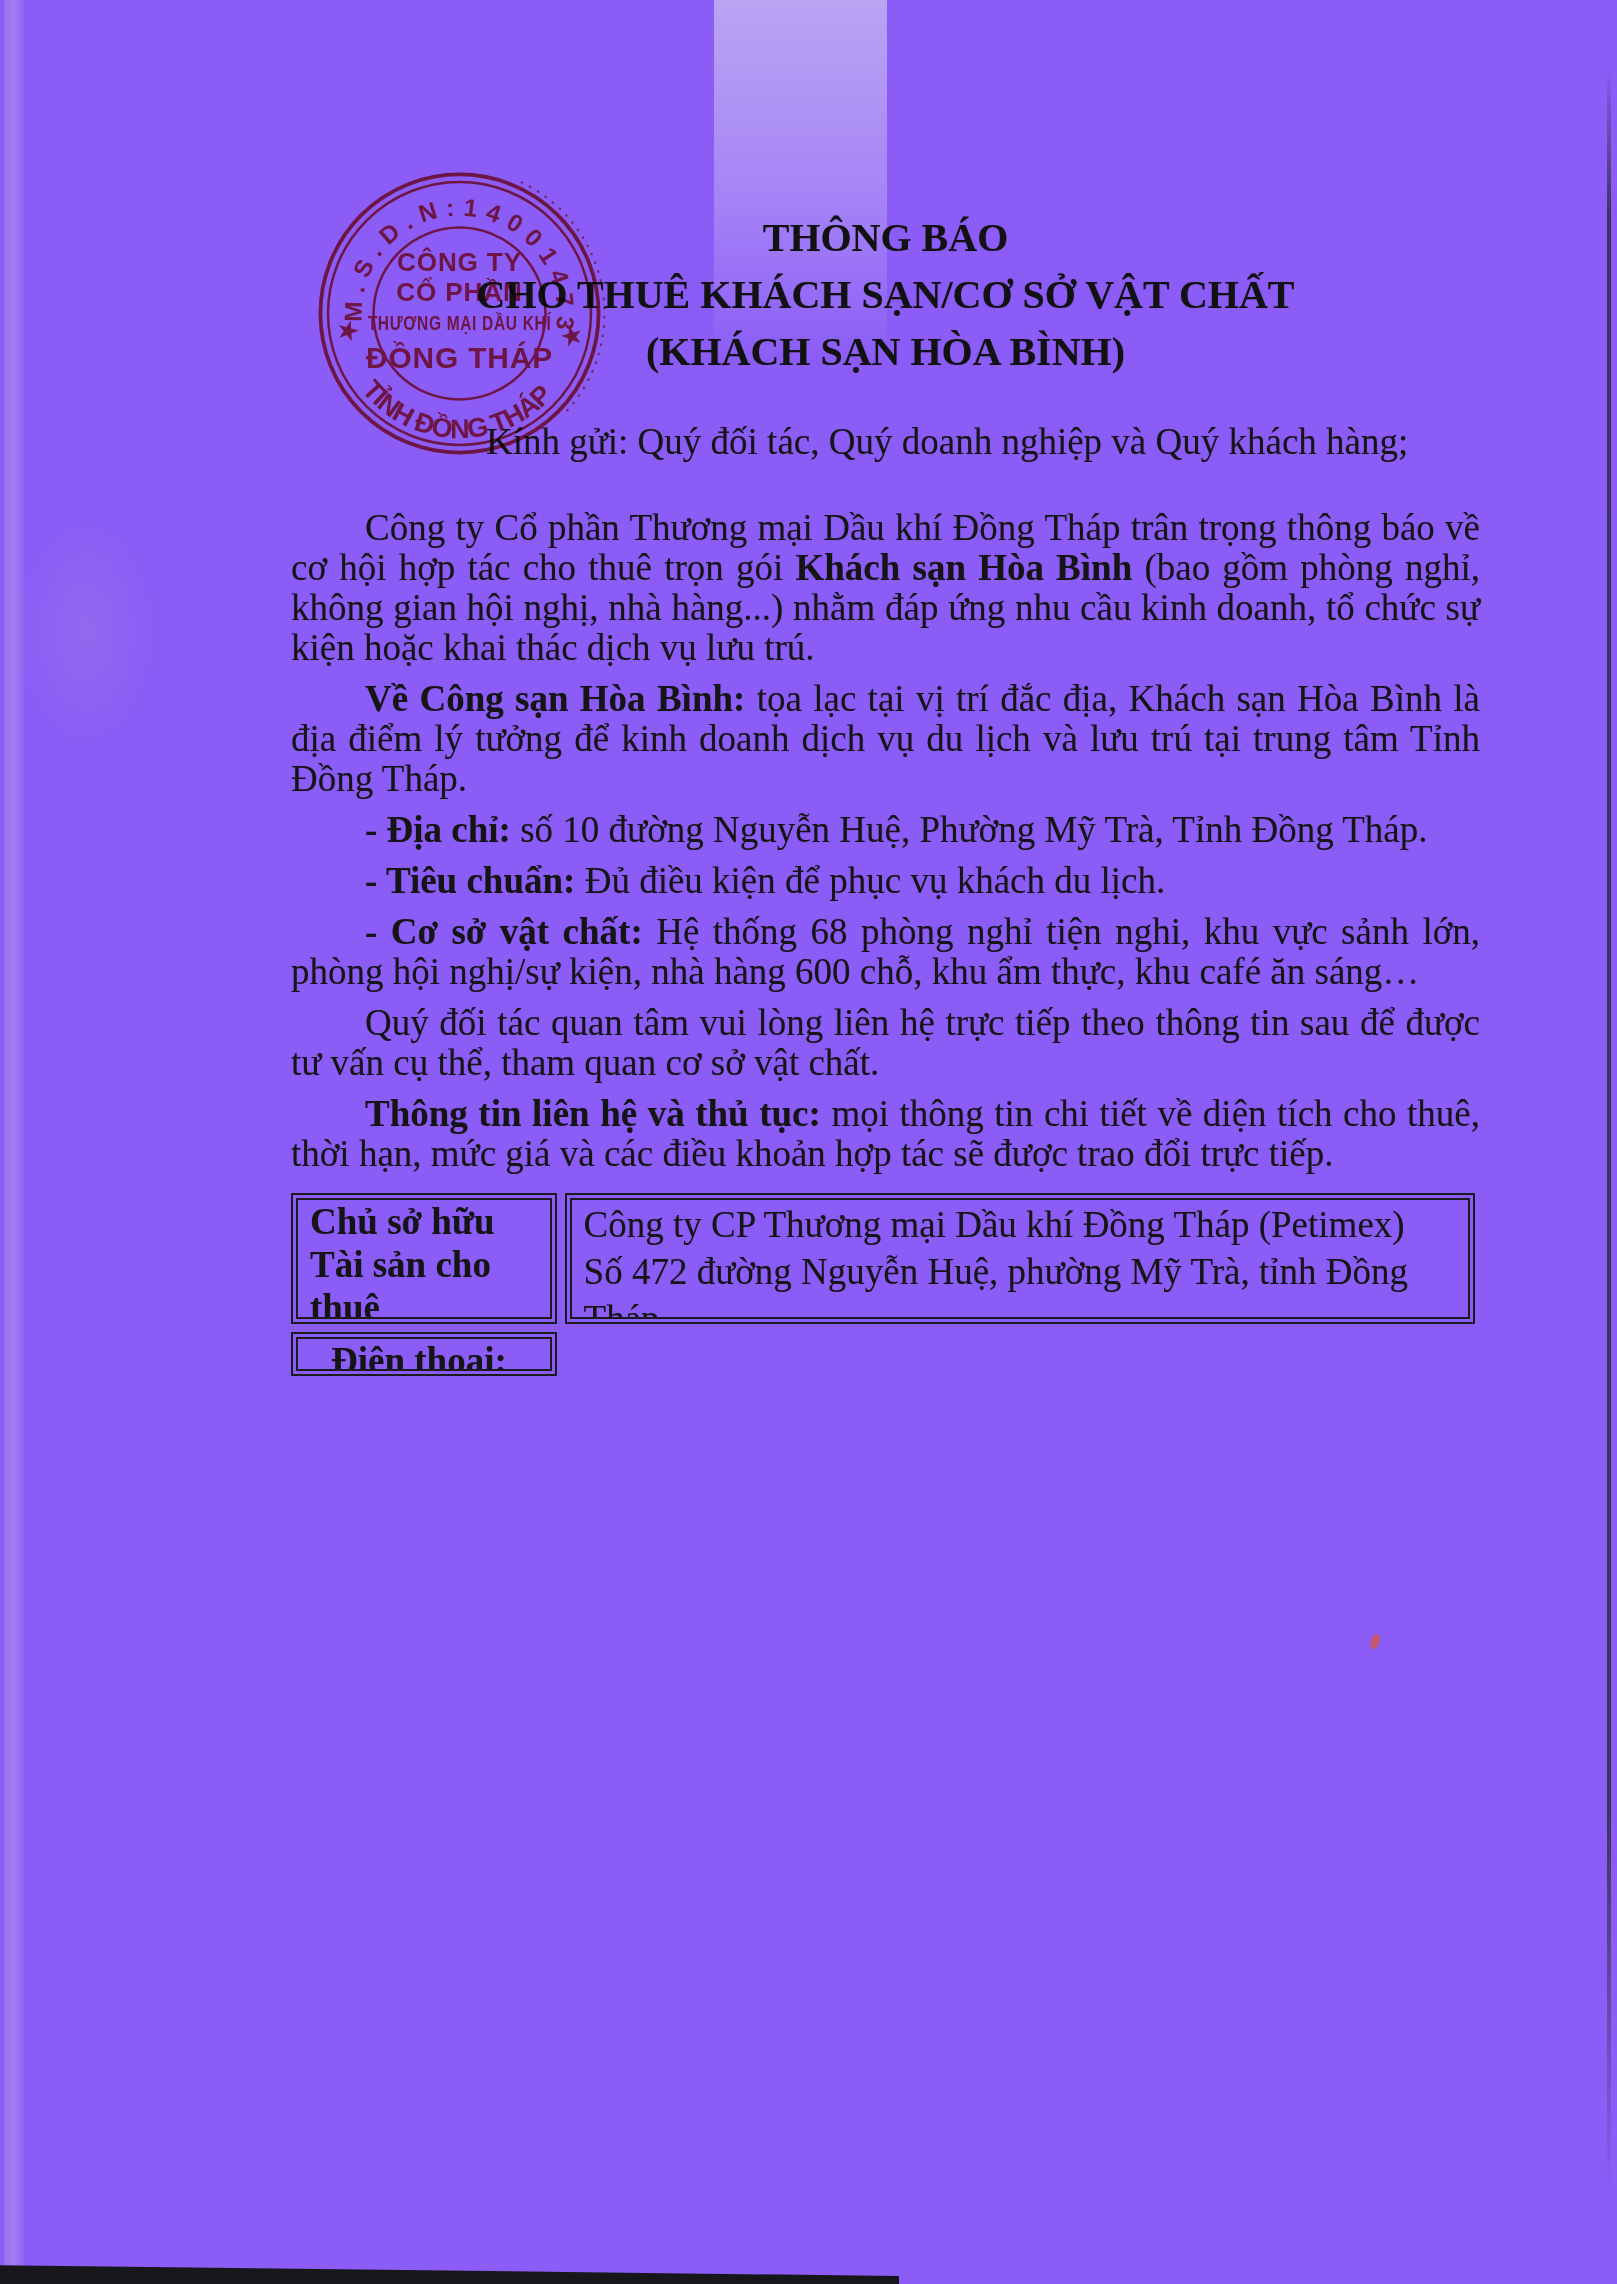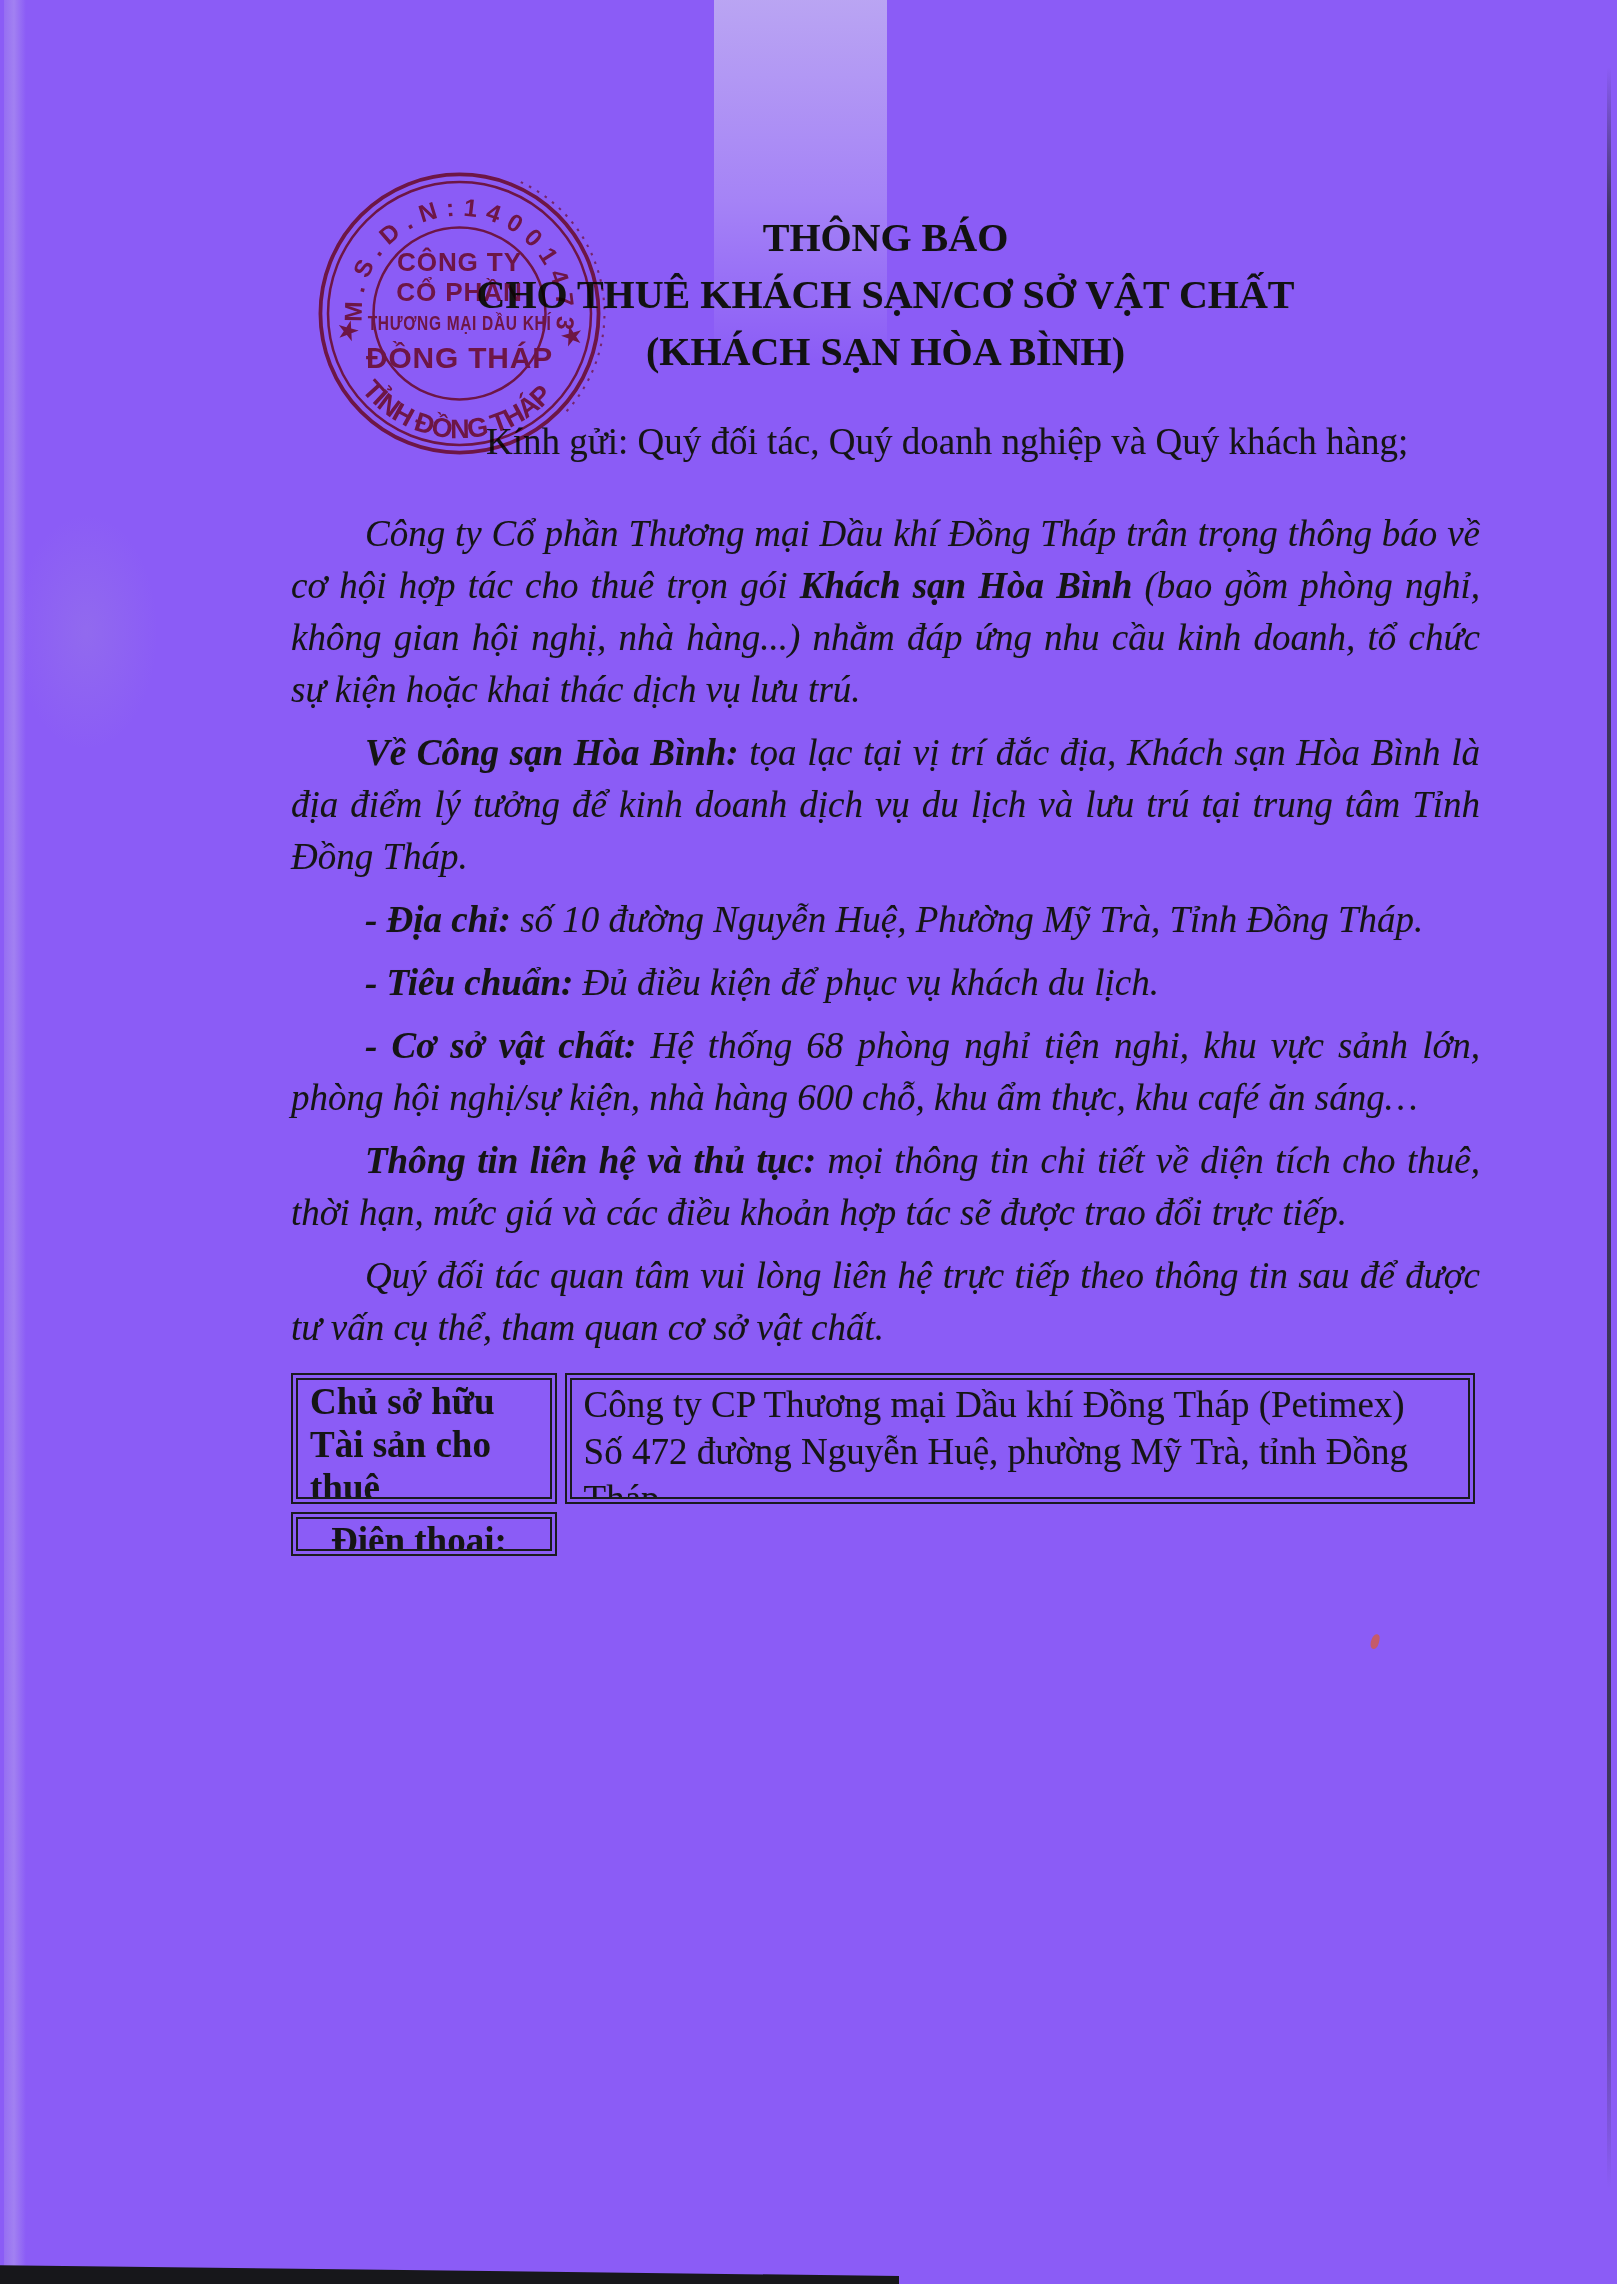--- a/index.html
+++ b/index.html
@@ -26,21 +26,21 @@
     border-radius:60% 40% 50% 50%;transform:rotate(14deg);opacity:.85;}
 
   
   .content{position:absolute;left:291px;top:209px;width:1189px;
     text-shadow:0 0 0.8px rgba(25,25,25,.25);}
 
   .title-block{text-align:center;font-weight:700;font-size:40px;line-height:57px;color:#121212;}
 
   .salutation{margin:38px 0 0 195px;font-size:37px;line-height:47px;}
 
-  #doc-body{margin-top:43px;font-size:37px;line-height:52px;text-align:justify;font-style:italic;}
+  #doc-body{margin-top:43px;font-size:37px;line-height:40px;text-align:justify;}
   .para{margin:0 0 11px 0;text-indent:74px;}
   .para .b{font-weight:700;}
 
   #contact-table{margin-top:18.5px;font-size:37px;}
   .t-row{display:flex;gap:7.6px;margin-bottom:8.4px;}
   .t-cell{border:7.6px double #1a1a1f;box-sizing:border-box;overflow:hidden;}
   .t-label{width:266px;font-weight:700;line-height:43px;padding:0.8px 3.4px;}
   .t-value{width:910px;line-height:47px;padding:1.7px 8.4px 0 22px;}
   .row-0 .t-cell{height:131px;padding-left:12px;}
   .row-1 .t-cell{height:44px;padding-left:33px;}
@@ -74,22 +74,22 @@
     </div>
 
     <p class="salutation">Kính gửi: Quý đối tác, Quý doanh nghiệp và Quý khách hàng;</p>
 
     <div id="doc-body">
         <p class="para"><span class="">Công ty Cổ phần Thương mại Dầu khí Đồng Tháp trân trọng thông báo về cơ hội hợp tác cho thuê trọn gói </span><span class="b">Khách sạn Hòa Bình</span><span class=""> (bao gồm phòng nghỉ, không gian hội nghị, nhà hàng...) nhằm đáp ứng nhu cầu kinh doanh, tổ chức sự kiện hoặc khai thác dịch vụ lưu trú.</span></p>
         <p class="para"><span class="b">Về Công sạn Hòa Bình:</span><span class=""> tọa lạc tại vị trí đắc địa, Khách sạn Hòa Bình là địa điểm lý tưởng để kinh doanh dịch vụ du lịch và lưu trú tại trung tâm Tỉnh Đồng Tháp.</span></p>
         <p class="para"><span class="b">- Địa chỉ:</span><span class=""> số 10 đường Nguyễn Huệ, Phường Mỹ Trà, Tỉnh Đồng Tháp.</span></p>
         <p class="para"><span class="b">- Tiêu chuẩn:</span><span class=""> Đủ điều kiện để phục vụ khách du lịch.</span></p>
         <p class="para"><span class="b">- Cơ sở vật chất:</span><span class=""> Hệ thống 68 phòng nghỉ tiện nghi, khu vực sảnh lớn, phòng hội nghị/sự kiện, nhà hàng 600 chỗ, khu ẩm thực, khu café ăn sáng…</span></p>
+        <p class="para"><span class="">Quý đối tác quan tâm vui lòng liên hệ trực tiếp theo thông tin sau để được tư vấn cụ thể, tham quan cơ sở vật chất.</span></p>
         <p class="para"><span class="b">Thông tin liên hệ và thủ tục:</span><span class=""> mọi thông tin chi tiết về diện tích cho thuê, thời hạn, mức giá và các điều khoản hợp tác sẽ được trao đổi trực tiếp.</span></p>
-        <p class="para"><span class="">Quý đối tác quan tâm vui lòng liên hệ trực tiếp theo thông tin sau để được tư vấn cụ thể, tham quan cơ sở vật chất.</span></p>
       </div>
 
     <div id="contact-table">
         <div class="t-row row-0">
           <div class="t-cell t-label">
             <div>Chủ sở hữu</div>
             <div>Tài sản cho thuê</div>
           </div>
           <div class="t-cell t-value">
             <div>Công ty CP Thương mại Dầu khí Đồng Tháp (Petimex)</div>

